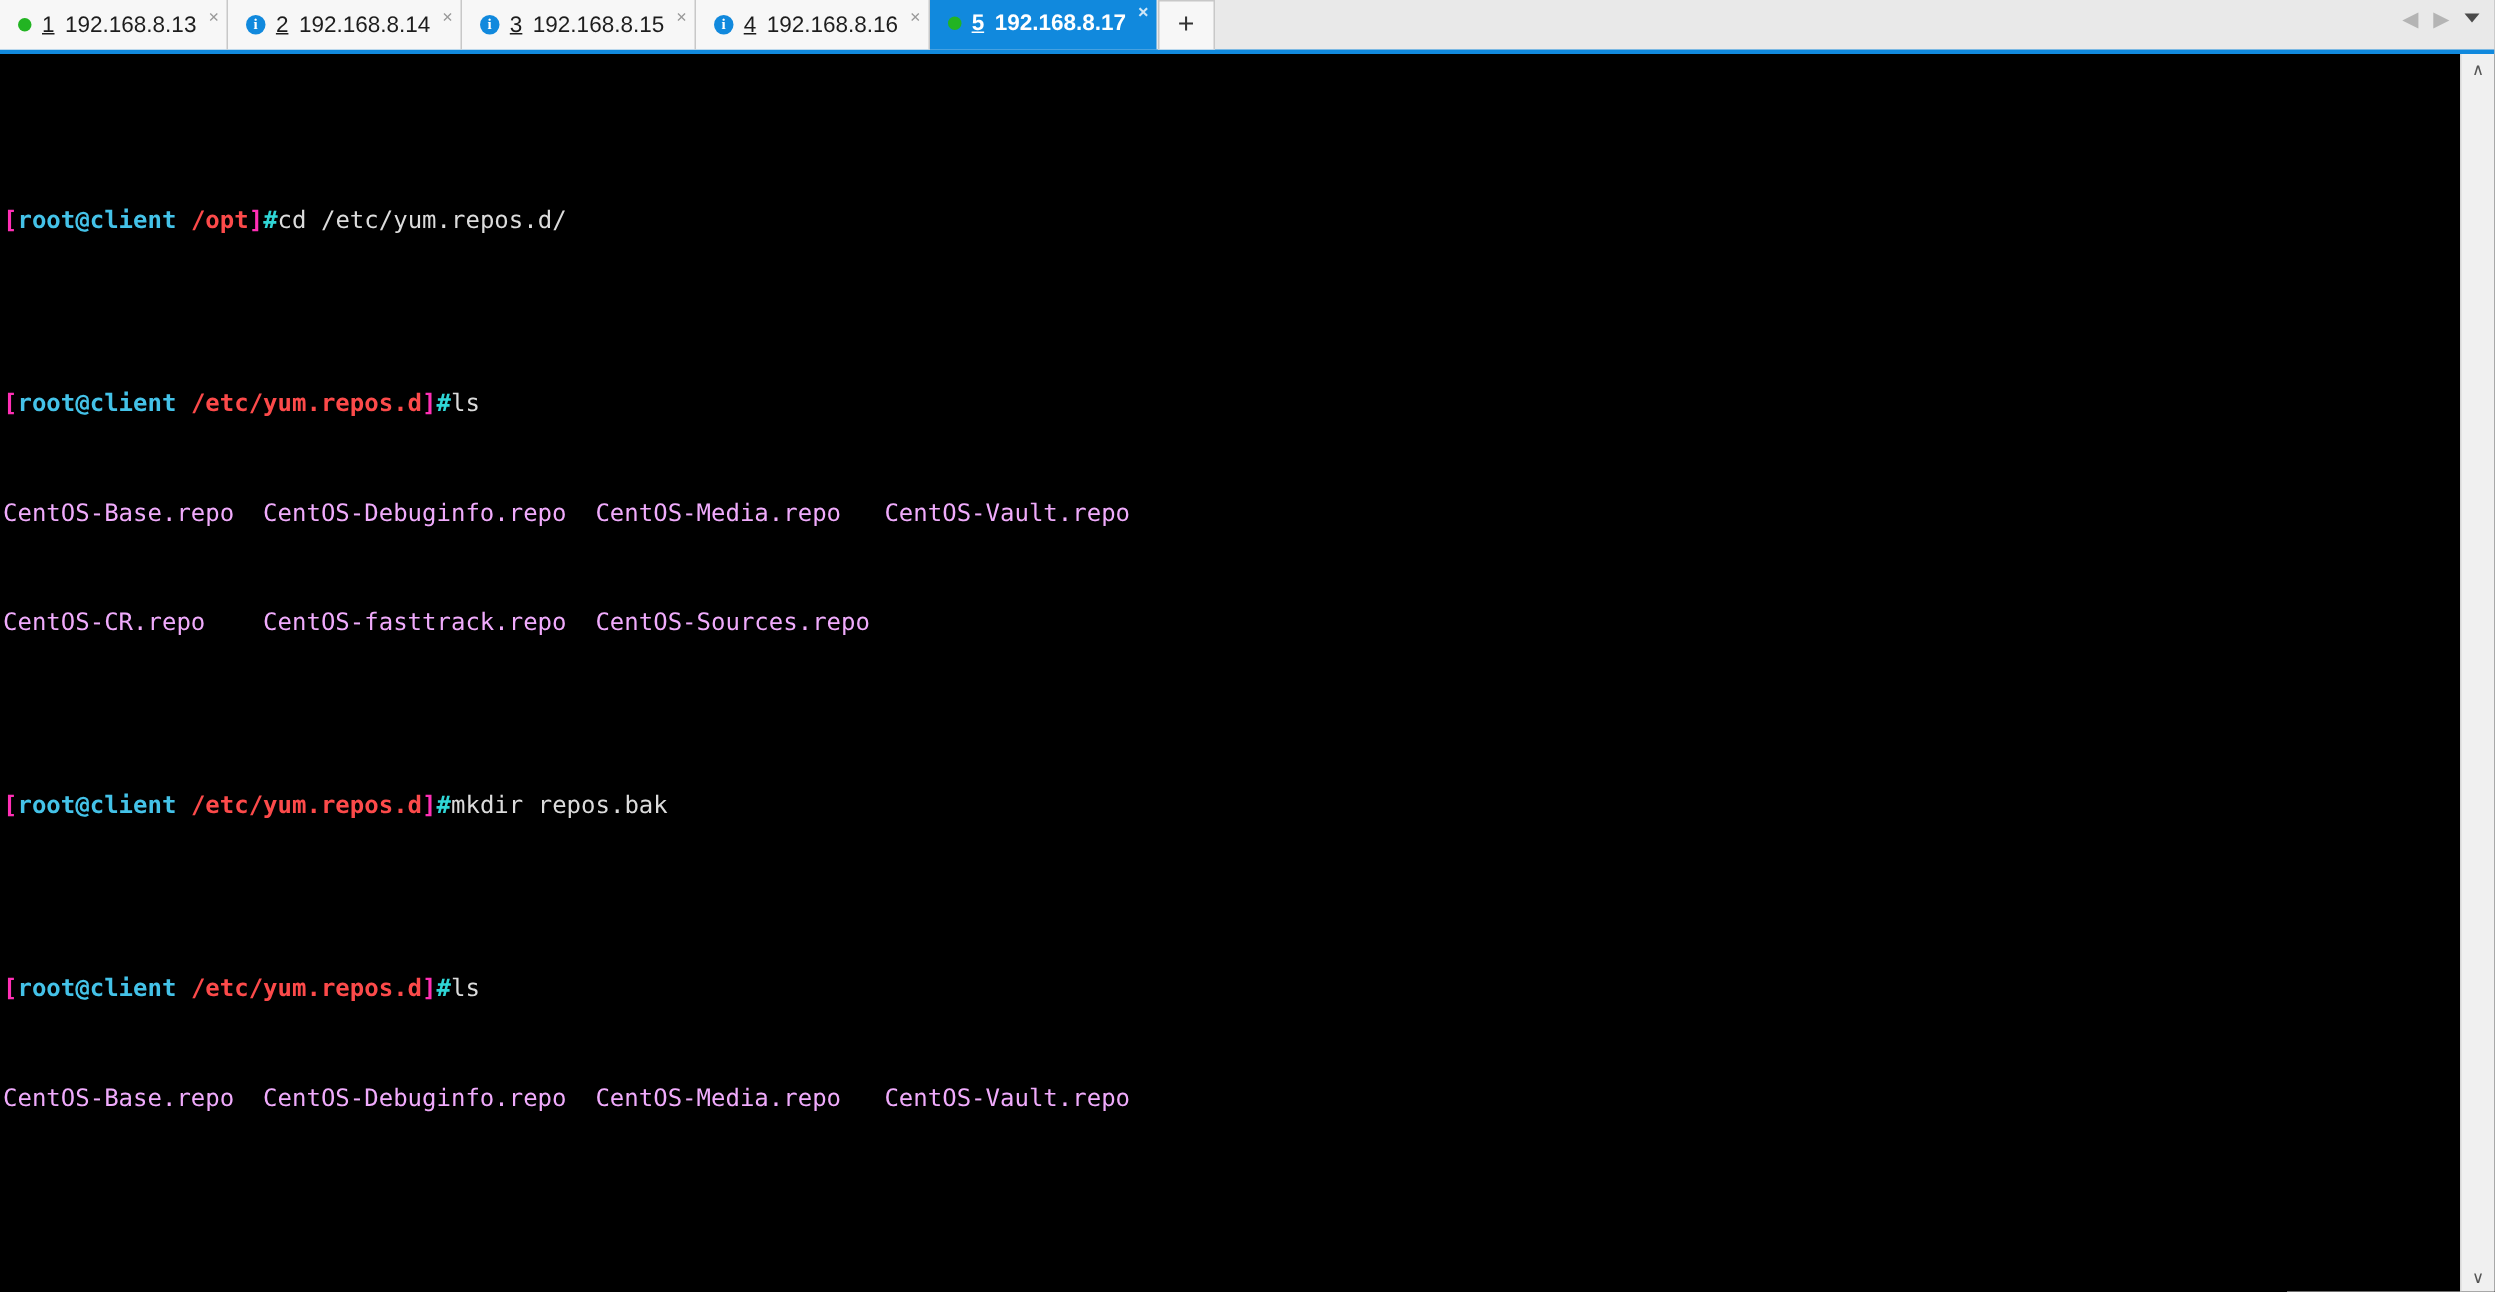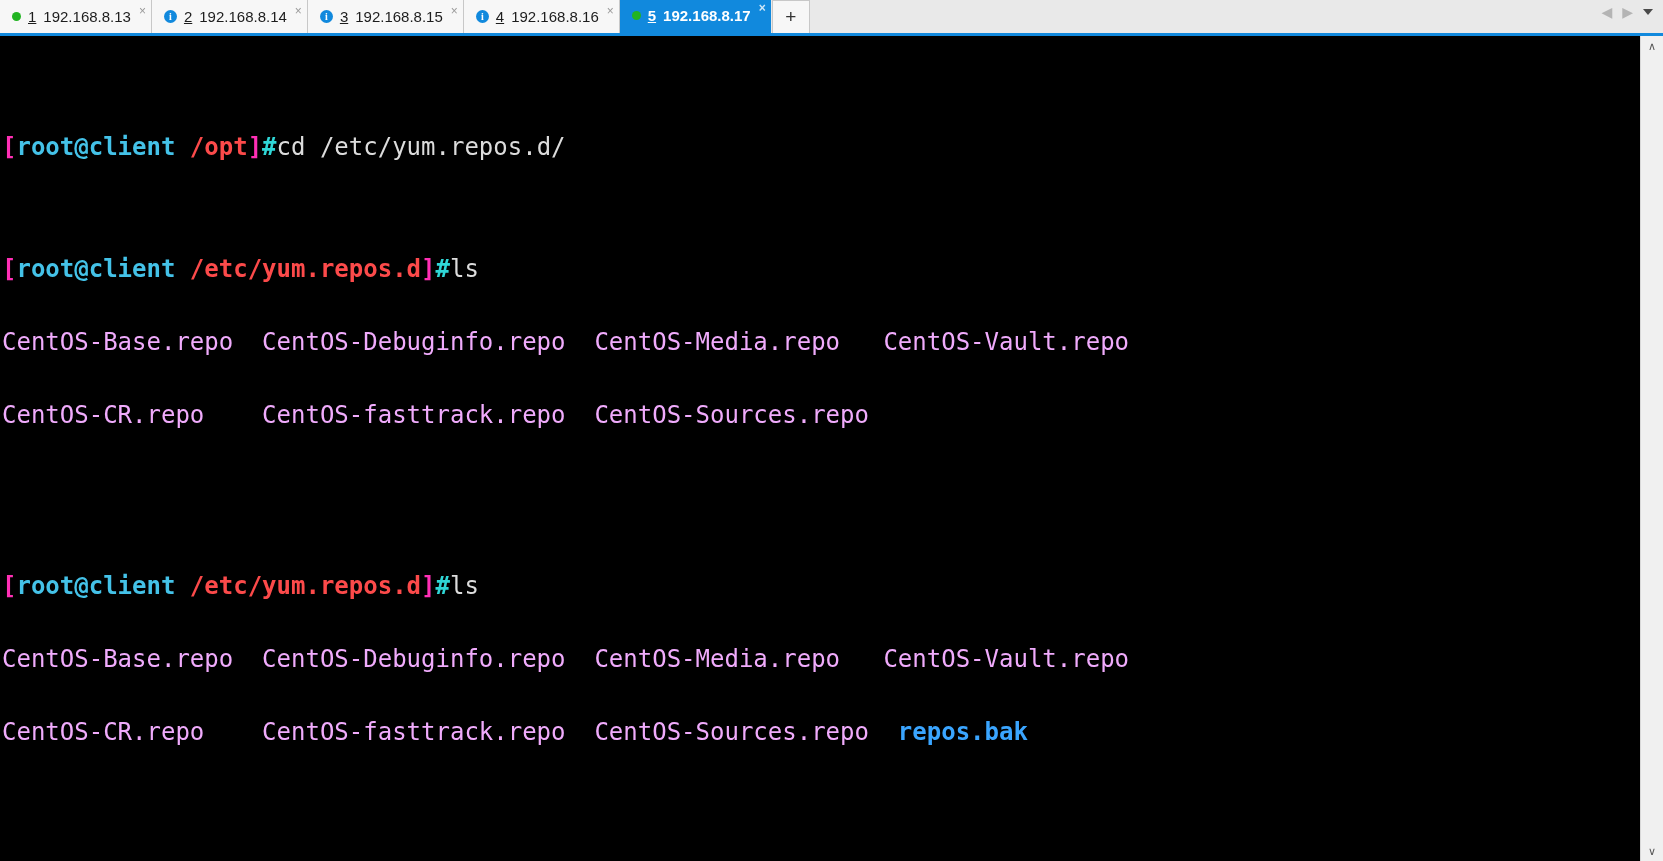--- a/index.html
+++ b/index.html
@@ -103,21 +103,21 @@
   .body-wrap{
     display:flex;
     height:825px;
     background:#000;
   }
   .term{
     flex:1;
     background:#000000;
     color:#d6d6d6;
     font-family:"DejaVu Sans Mono", monospace;
-    font-size:24px;
+    font-size:16px;
     line-height:24.4px;
     padding:1px 0 0 2px;
     overflow:hidden;
     white-space:pre;
     letter-spacing:0px;
   }
   .line{ height:24.4px; white-space:pre; }
 
   
   .c-magenta{ color:#ff2fb5; font-weight:bold; }
@@ -205,25 +205,25 @@
 
     
     <div class="line"><span class="c-magenta">[</span><span class="c-cyan">root@client</span> <span class="c-red">/opt</span><span class="c-magenta">]</span><span class="c-hash">#</span><span class="c-white">cd /etc/yum.repos.d/</span></div>
 
     
     <div class="line"><span class="c-magenta">[</span><span class="c-cyan">root@client</span> <span class="c-red">/etc/yum.repos.d</span><span class="c-magenta">]</span><span class="c-hash">#</span><span class="c-white">ls</span></div>
     <div class="line c-grey">CentOS-Base.repo  CentOS-Debuginfo.repo  CentOS-Media.repo   CentOS-Vault.repo</div>
     <div class="line c-grey">CentOS-CR.repo    CentOS-fasttrack.repo  CentOS-Sources.repo</div>
 
     
+    <div class="line"><span class="c-magenta">[</span><span class="c-cyan">root@client</span> <span class="c-red">/etc/yum.repos.d</span><span class="c-magenta">]</span><span class="c-hash">#</span><span class="c-white">mkdir repos.bak</span></div>
 
     
     <div class="line"><span class="c-magenta">[</span><span class="c-cyan">root@client</span> <span class="c-red">/etc/yum.repos.d</span><span class="c-magenta">]</span><span class="c-hash">#</span><span class="c-white">ls</span></div>
     <div class="line c-grey">CentOS-Base.repo  CentOS-Debuginfo.repo  CentOS-Media.repo   CentOS-Vault.repo</div>
-    <div class="line"><span class="c-grey">CentOS-CR.repo    CentOS-fasttrack.repo  CentOS-Sources.repo  </span><span class="c-blue">repos.bak</span></div>
 
     
     
 
     
     
     
 
     
     

